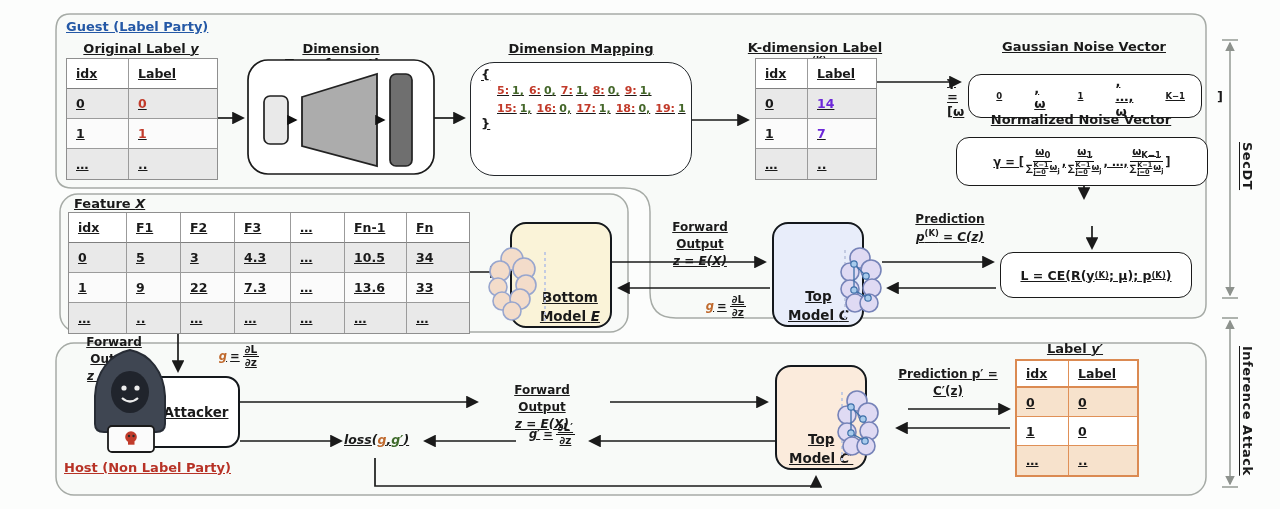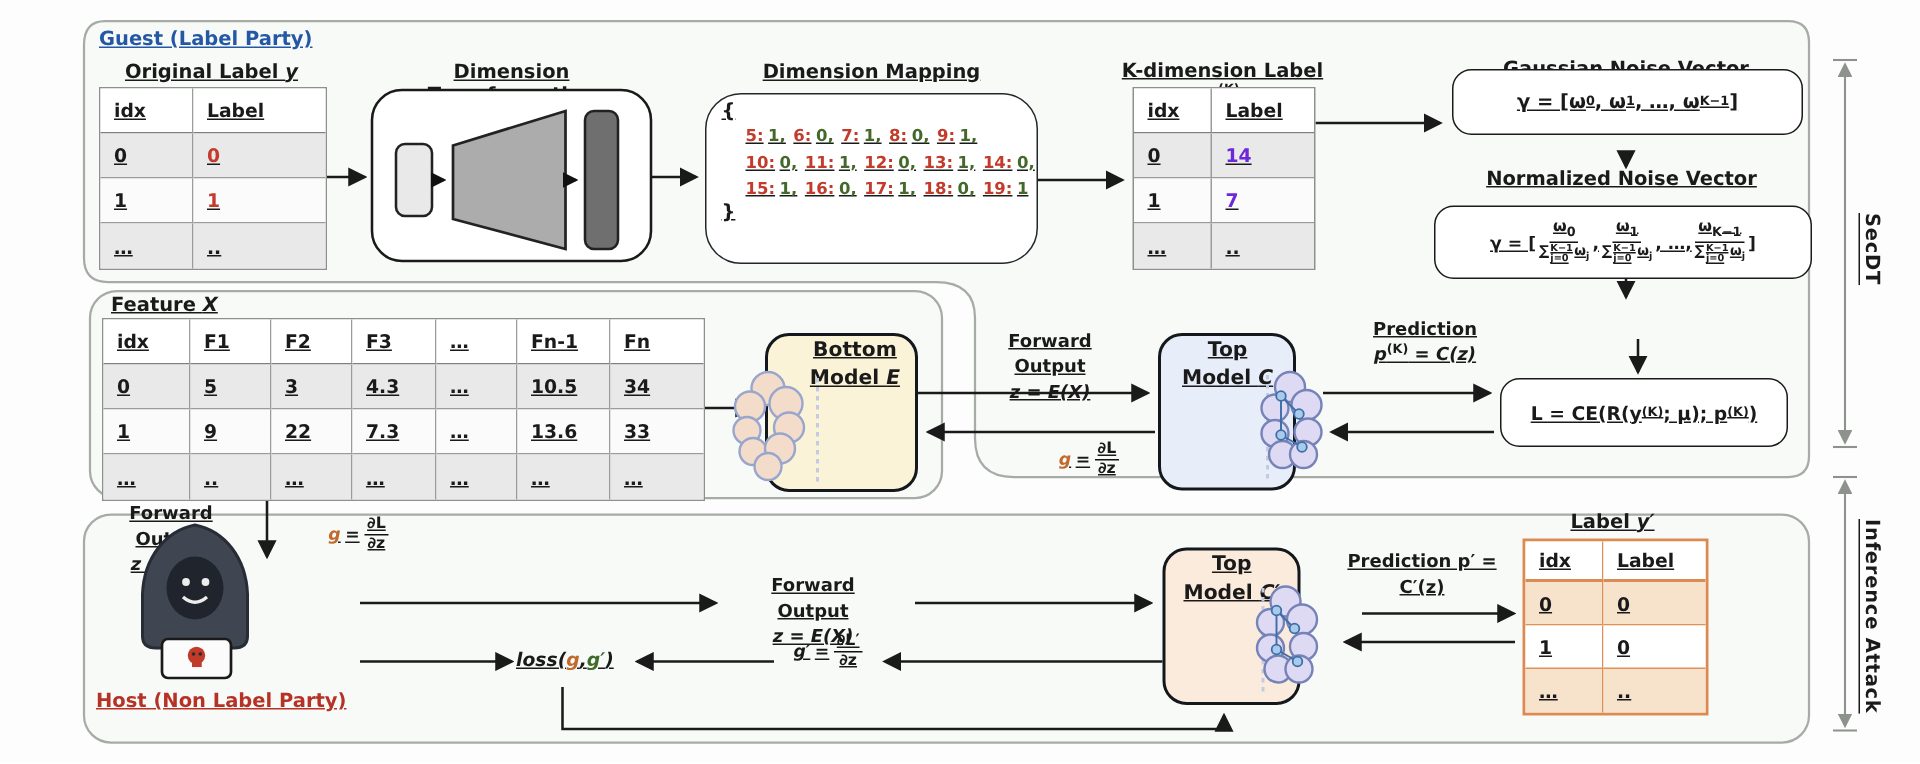--- a/index.html
+++ b/index.html
@@ -22,21 +22,21 @@
   .otbl .hd{border-bottom:2px solid #DB8A52;}
   .osh{background:#F7E2CC !important;}
   .red{color:#C23B2B;}.grn{color:#6d28d9;}
   .box{border:1.7px solid #1a1a1a;border-radius:13px;background:#fff;display:flex;align-items:center;
       justify-content:center;font-weight:bold;}
   .mbox{border:1.9px solid #23272B;border-radius:24px;background:#fff;font-weight:bold;font-size:11px;
       padding:5px 0 0 10px;box-sizing:border-box;}
   .mline{margin-left:16px;line-height:1.6;white-space:nowrap;}
   .mk{color:#C23B2B;margin-right:3px;}.mv{color:#44672A;margin-right:5px;}
   .brace{font-size:13px;line-height:1.1;}
-  .model{border:2.5px solid #14181C;border-radius:16px;display:flex;align-items:flex-start;
+  .model{border:2.5px solid #14181C;border-radius:16px;display:flex;align-items:flex-end;
       text-align:center;font-weight:bold;font-size:13.5px;line-height:1.55;box-sizing:border-box;}
   sup{font-size:8.5px;}  sub{font-size:8.5px;}
   .fr{display:inline-flex;flex-direction:column;align-items:center;vertical-align:middle;line-height:1.1;}
   .fn{border-bottom:1.3px solid #111;padding:0 2px;}
   .two{display:flex;flex-direction:column;align-items:center;font-weight:bold;font-size:12px;
       line-height:1.4;text-align:center;}
   .mathrow{display:flex;align-items:center;justify-content:center;font-weight:bold;}
   .vt{writing-mode:vertical-rl;font-weight:bold;font-size:13px;text-decoration:underline;letter-spacing:.5px;}
   .orange{color:#C06A2E;}.grn2{color:#3F6B2B;}
   .den{display:inline-flex;align-items:center;font-size:9px;}
@@ -120,43 +120,40 @@
   <div class="ab ttl" style="left:248px;top:41px;width:186px;">Dimension Transformation</div>
 
   <div class="ab ttl" style="left:470px;top:41px;width:222px;">Dimension Mapping</div>
 
   <div class="ab mbox" style="left:470px;top:62px;width:222px;height:114px;">
     <div class="brace">{</div>
     <div class="mline">
       <span class="mk">5:</span><span class="mv">1,</span><span class="mk">6:</span><span class="mv">0,</span><span class="mk">7:</span><span class="mv">1,</span><span class="mk">8:</span><span class="mv">0,</span><span class="mk">9:</span><span class="mv">1,</span>
     </div>
     <div class="mline">
-      <span class="mk">10:</span><span class="mv">0,</span><span class="mk">11:</span><span class="mv">1,</span><span class="mk">12:</span><span class="mv">0,</span><span class="mk">13:</span><span class="mv">1,</span><span class="mk">14:</span><span class="mv">0,</span>
-    </div>
-    <div class="mline">
       <span class="mk">15:</span><span class="mv">1,</span><span class="mk">16:</span><span class="mv">0,</span><span class="mk">17:</span><span class="mv">1,</span><span class="mk">18:</span><span class="mv">0,</span><span class="mk">19:</span><span class="mv">1</span>
     </div>
     <div class="brace">}</div>
   </div>
 
   <div class="ab ttl" style="left:735px;top:40px;width:160px;"><span>K-dimension Label </span><i>y</i><sup>(K)</sup></div>
 
   <div class="ab tbl" style="left:755px;top:58px;width:120px;grid-template-columns:52px 68px;grid-template-rows:30px 30px 30px 30px;">
     <span class="cl hd">idx</span>
       <span class="cl hd last">Label</span>
     <span class="cl sh">0</span>
       <span class="cl sh last grn">14</span>
     <span class="cl">1</span>
       <span class="cl last grn">7</span>
     <span class="cl sh bb0">…</span>
       <span class="cl sh last bb0">..</span>
   </div>
 
   <div class="ab ttl" style="left:968px;top:39px;width:232px;">Gaussian Noise Vector</div>
-  <div class="ab box" style="left:968px;top:46px;width:232px;height:42px;font-size:13px;">
+  <div class="ab box" style="left:968px;top:74px;width:232px;height:42px;font-size:13px;gap:32px;">
     <span>γ = [ω</span>
       <sub>0</sub>
       <span>, ω</span>
       <sub>1</sub>
       <span>, …, ω</span>
       <sub>K−1</sub>
       <span>]</span>
   </div>
 
   <div class="ab ttl" style="left:956px;top:112px;width:250px;">Normalized Noise Vector</div>
@@ -282,20 +279,23 @@
 
   <div class="ab mathrow" style="left:206px;top:344px;width:66px;font-size:11.5px;gap:3px;">
     <i class="orange">g</i>
       <span>=</span>
     <span class="fr" style="font-size:10.5px;">
         <span class="fn">∂L</span>
         <span>∂z</span>
       </span>
   </div>
 
+  <div class="ab" style="left:112px;top:376px;width:128px;height:72px;border:2.2px solid #14181C;border-radius:14px;background:#fff;display:flex;align-items:center;justify-content:center;padding-left:40px;box-sizing:border-box;font-weight:bold;font-size:13.5px;">
+    <span>Attacker</span>
+  </div>
 
   <div class="ab hostl" style="left:64px;top:460px;">Host (Non Label Party)</div>
 
   <div class="ab mathrow" style="left:344px;top:432px;width:92px;font-size:12.5px;justify-content:flex-start;">
     <i>loss(</i>
       <i class="orange">g</i>
       <i>, </i>
       <i class="grn2">g′</i>
       <i>)</i>
   </div>

